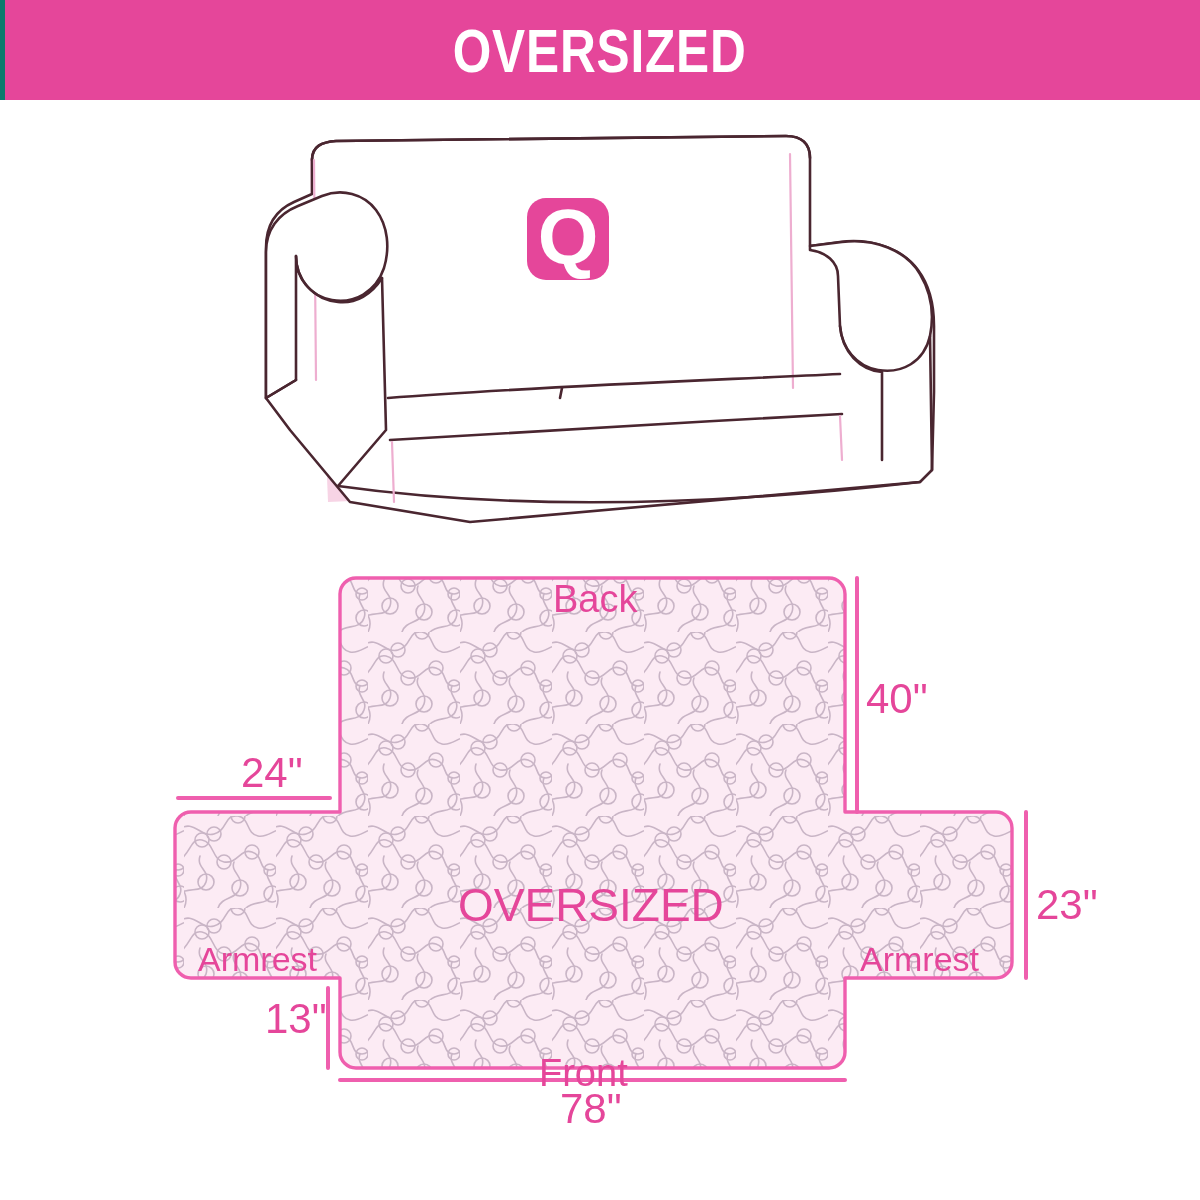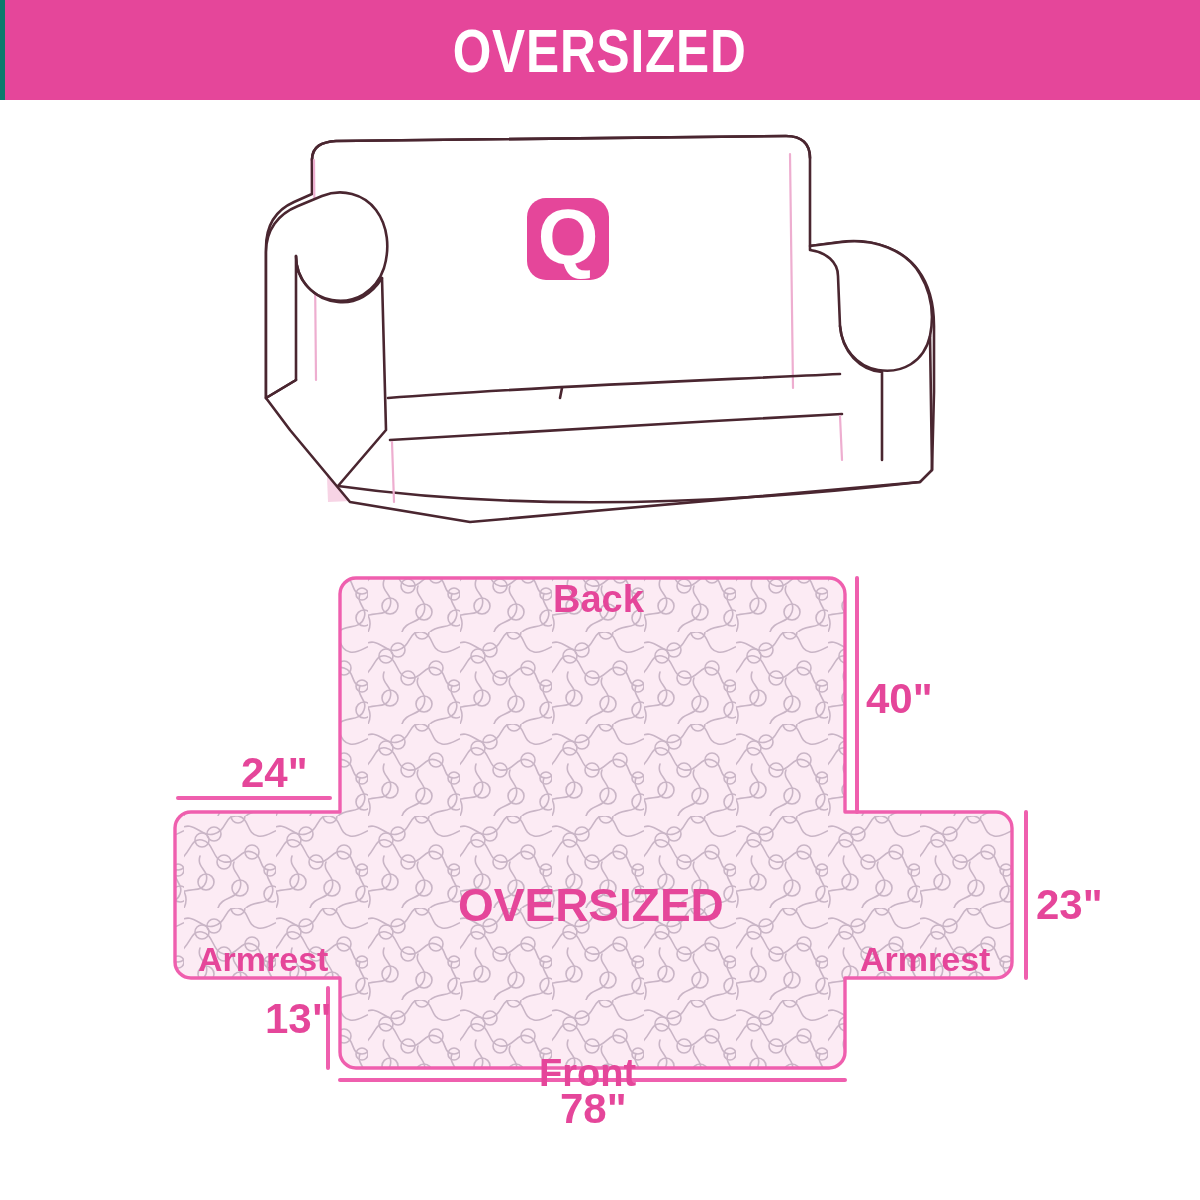--- a/index.html
+++ b/index.html
@@ -48,21 +48,21 @@
     margin-top:-4px;
   }
 
   
   .diagram{position:absolute;left:0px;top:540px;width:1200px;height:600px;}
   .diagram-svg{display:block;width:1200px;height:600px;}
 
   .dlabel{
     position:absolute;
     color:#e5469a;
-    font-weight:bold;
+    font-weight:normal;
     font-family:"Liberation Sans", sans-serif;
     white-space:nowrap;
     line-height:1;
   }
   .lbl-back   {left:553px; top:580px; font-size:38px;}
   .lbl-front  {left:539px; top:1018px;font-size:38px;margin-top:36px;}
   .lbl-arm-l  {left:198px; top:942px; font-size:34px;}
   .lbl-arm-r  {left:860px; top:942px; font-size:34px;}
   .lbl-center {left:458px; top:882px; font-size:46px; letter-spacing:0px;}
   .lbl-40     {left:866px; top:678px; font-size:42px;}

